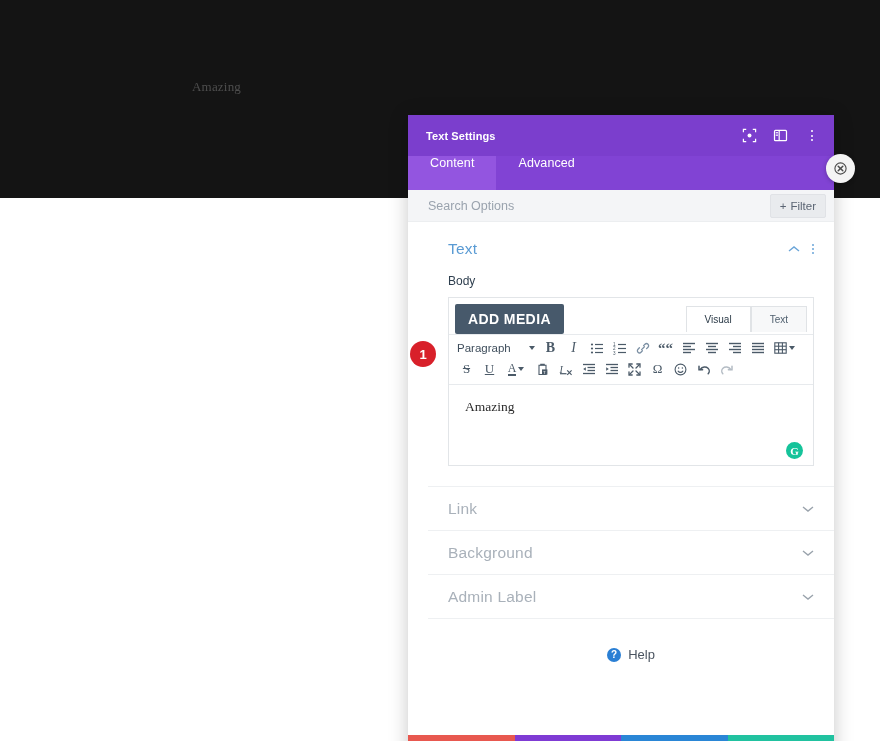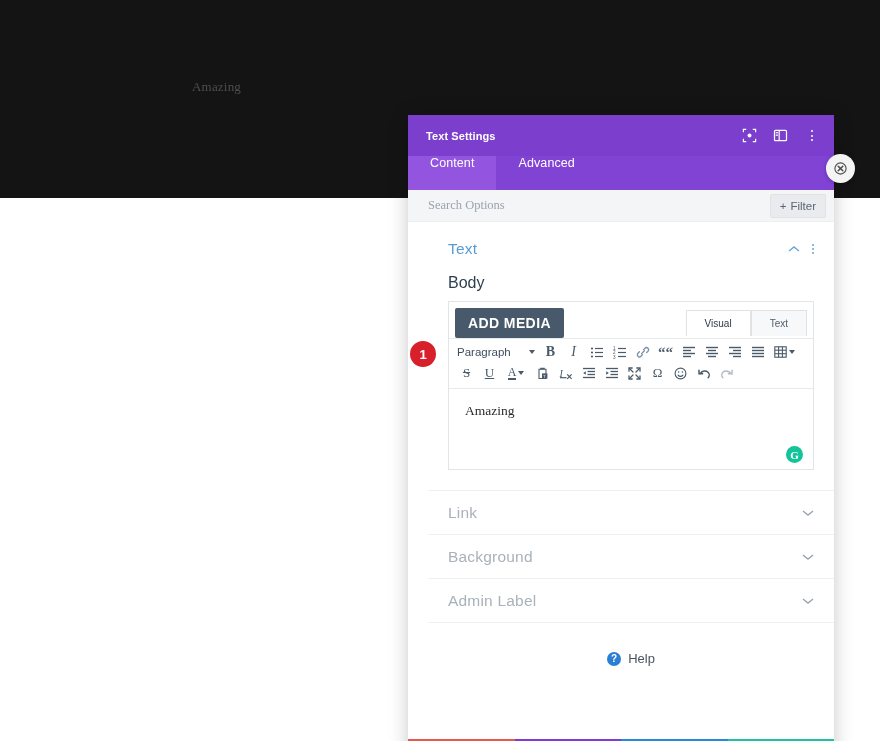--- a/index.html
+++ b/index.html
@@ -140,21 +140,21 @@
     padding: 0 8px 0 18px;
     box-sizing: border-box;
   }
   .search-input {
     flex: 1;
     border: none;
     background: transparent;
     outline: none;
     font-size: 12.5px;
     color: #4a5568;
-    font-family: Liberation Serif, serif;
+    font-family: Liberation Sans, sans-serif;
   }
   .search-input::placeholder { color: #9aa3ae; }
   .filter-btn {
     background: #e9ebee;
     border: 1px solid #e0e2e6;
     border-radius: 2px;
     height: 22px;
     padding: 0 9px;
     display: flex;
     align-items: center;
@@ -205,21 +205,21 @@
     cursor: pointer;
   }
   .kebab-dots i {
     width: 2px; height: 2px;
     background: currentColor;
     border-radius: 50%;
     display: block;
   }
 
   .field-label {
-    font-size: 16px;
+    font-size: 12px;
     color: #2e3e4e;
     margin-bottom: 9px;
   }
 
   .editor-shell {
     border: 1px solid #e2e5e8;
     background: #ffffff;
   }
   .editor-topbar {
     display: flex;

